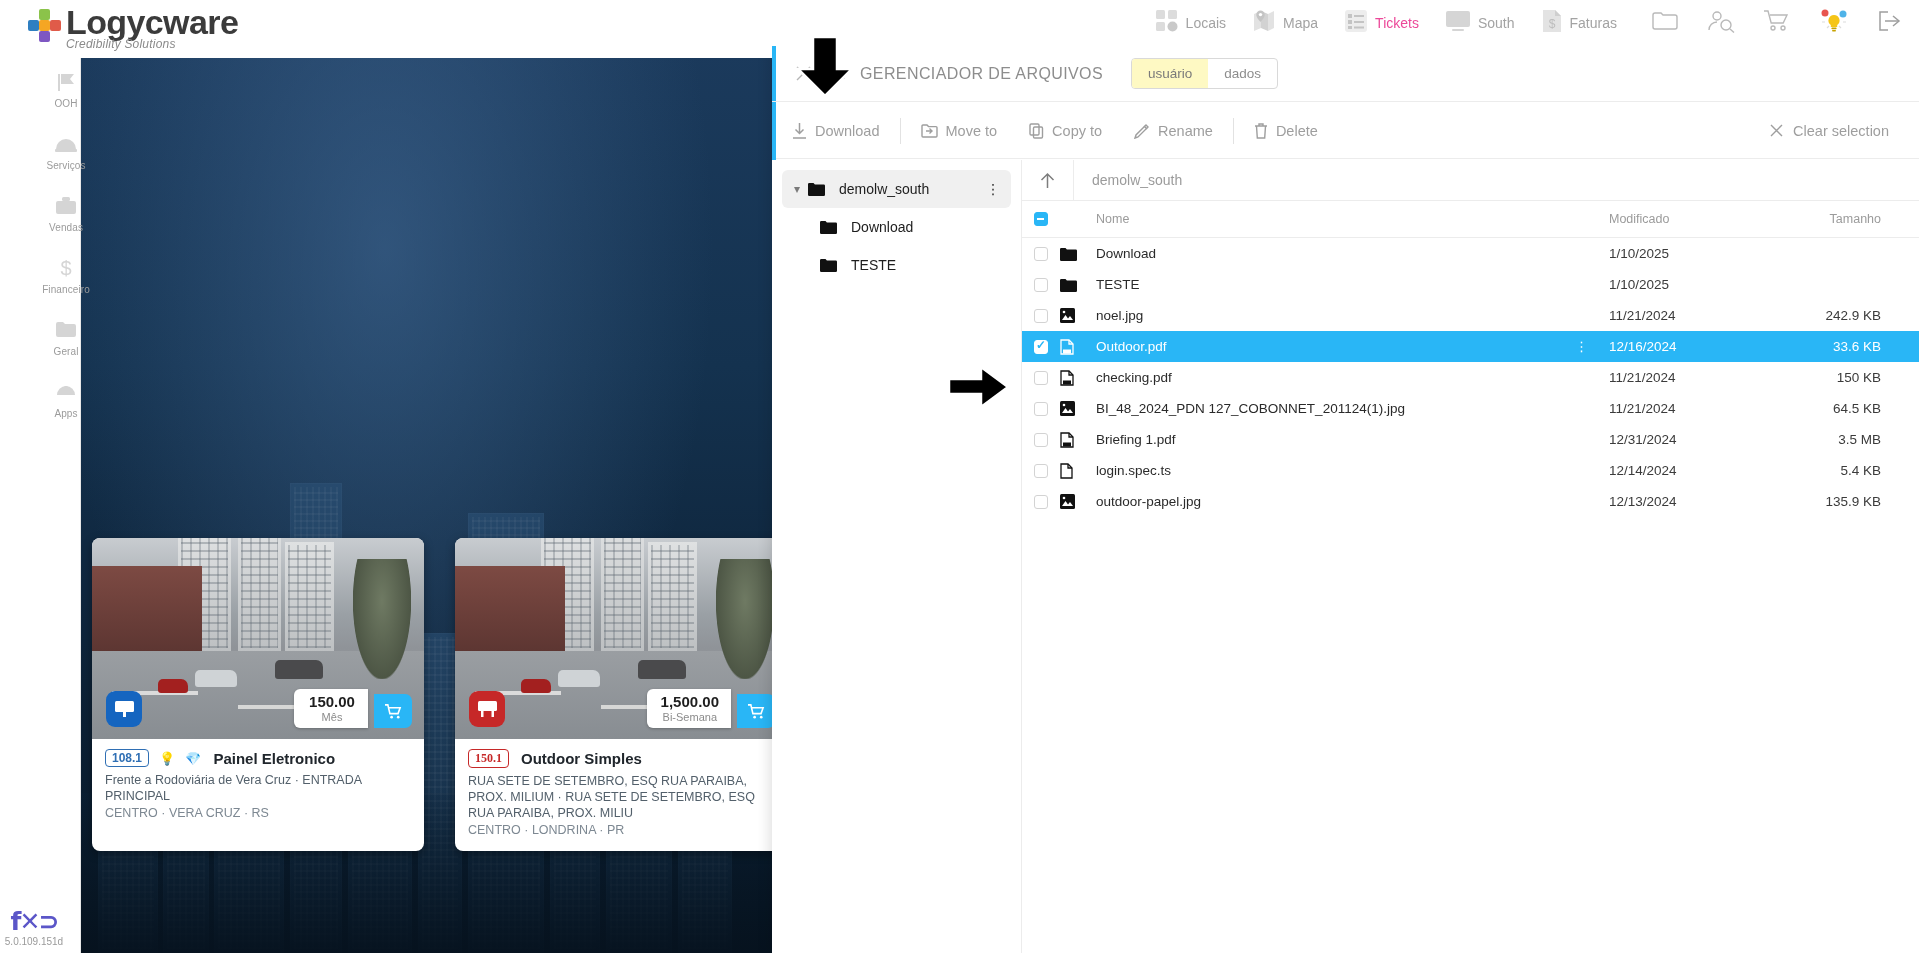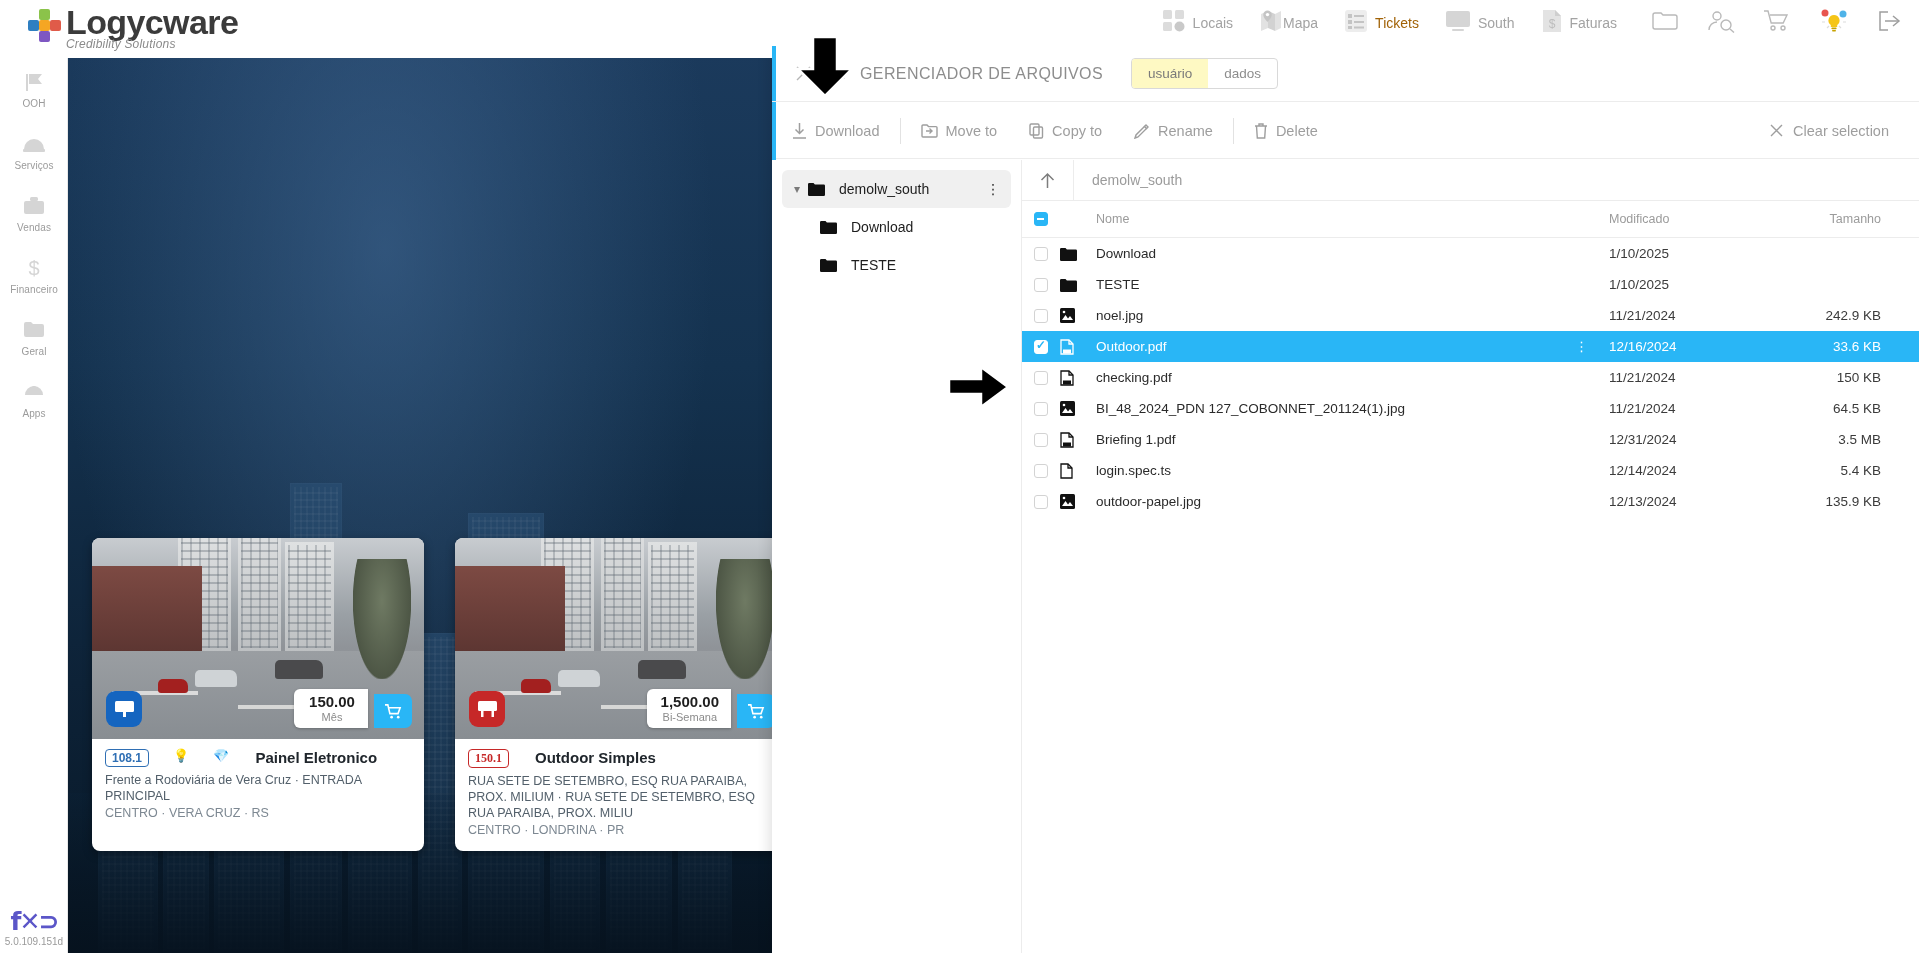--- a/index.html
+++ b/index.html
@@ -19,22 +19,22 @@
   .logo-mark i { position: absolute; display: block; border-radius: 2px; }
   .lm1 { width: 11px; height: 11px; left: 11px; top: 0;   background: #8bc34a; }
   .lm2 { width: 11px; height: 11px; left: 0;   top: 11px; background: #2f7fc1; }
   .lm3 { width: 11px; height: 11px; left: 11px; top: 11px; background: #f5a623; }
   .lm4 { width: 11px; height: 11px; left: 22px; top: 11px; background: #e05b49; }
   .lm5 { width: 11px; height: 11px; left: 11px; top: 22px; background: #7e57c2; }
   .logo-text { margin-left: 4px; }
   .logo-name { font-size: 34px; font-weight: bold; color: #3b3b3b; letter-spacing: -0.6px; line-height: 36px; }
   .logo-sub { font-size: 12px; color: #8a8a8a; font-style: italic; text-align: left; margin-top: -3px; letter-spacing: 0.2px; }
 
-  .sidebar { position: absolute; left: 0; top: 58px; width: 68px; height: 895px; background: #fff;
-             border-right: 1px solid #e8e8e8; z-index: 6; }
+  .sidebar { position: absolute; left: 0; top: 58px; width: 81px; height: 895px; background: #fff;
+             border-right: 1px solid #e8e8e8; z-index: 6; padding-left: 32px; }
   .side-item { width: 68px; height: 62px; display: flex; flex-direction: column; align-items: center;
                justify-content: center; cursor: pointer; }
   .side-icon { width: 26px; height: 24px; display: flex; align-items: center; justify-content: center;
                color: #d5d5d5; }
   .side-icon svg { display: block; }
   .side-label { font-size: 10px; color: #9b9b9b; margin-top: 4px; letter-spacing: 0.1px; }
 
   .version { position: absolute; left: 0; bottom: 6px; width: 68px; text-align: center; }
   .version .fxo { font-size: 25px; color: #5b56c8; font-weight: bold; letter-spacing: -2px; line-height: 26px;
                   font-family: "DejaVu Sans", sans-serif; }
@@ -77,21 +77,21 @@
   .badge-type { position: absolute; left: 14px; bottom: 12px; width: 36px; height: 36px; border-radius: 9px;
                 display: flex; align-items: center; justify-content: center; }
   .badge-type svg { display: block; }
   .price-chip { position: absolute; right: 56px; bottom: 11px; background: #fff; border-radius: 6px 0 0 6px;
                 padding: 5px 12px 5px 14px; text-align: center; min-width: 74px; box-shadow: 0 1px 3px rgba(0,0,0,.25); }
   .price-val { font-size: 15px; font-weight: bold; color: #1e1e1e; line-height: 16px; }
   .price-per { font-size: 11px; color: #8b8b8b; margin-top: 1px; }
   .cart-btn { position: absolute; right: 12px; bottom: 11px; width: 38px; height: 34px; background: #29b6f6;
               border-radius: 0 7px 7px 0; display: flex; align-items: center; justify-content: center; cursor: pointer; }
   .card-body { padding: 10px 13px 14px 13px; }
-  .card-title-row { display: flex; align-items: flex-start; gap: 24px; }
+  .card-title-row { display: flex; align-items: center; gap: 10px; }
   .code-pill { border: 1px solid #2f6fb4; color: #2f6fb4; border-radius: 4px; font-size: 12px; font-weight: bold;
                padding: 1px 6px; }
   .code-pill.red { border-color: #c62828; color: #c62828; font-family: Liberation Serif, serif; }
   .mini-ico { font-size: 13px; line-height: 1; }
   .card-name { font-size: 15px; font-weight: bold; color: #20262c; margin-left: 2px; }
   .card-addr { font-size: 12.5px; color: #53606b; margin-top: 5px; line-height: 16px; }
   .card-city { font-size: 12.5px; color: #7d8892; margin-top: 2px; }
 
   
   .fm { position: absolute; left: 772px; top: 0; width: 1147px; height: 953px; background: #fff;
@@ -354,21 +354,21 @@
         <svg width="24" height="24" viewBox="0 0 24 24" fill="#dcdcdc">
             <rect x="1" y="1" width="9" height="9" rx="1.5"></rect>
             <rect x="13" y="1" width="9" height="9" rx="1.5"></rect>
             <rect x="1" y="13" width="9" height="9" rx="1.5"></rect>
             <circle cx="17.5" cy="17.5" r="5" fill="#c9c9c9"></circle>
           </svg>
       </span>
       <span style="font-size:14px;color:#a3a3a3;">Locais</span>
     </div>
 
-    <div style="display:flex;align-items:center;gap:0;margin-right:26px;cursor:pointer;">
+    <div style="display:flex;align-items:center;gap:7px;margin-right:26px;cursor:pointer;">
       <span>
         <svg width="24" height="24" viewBox="0 0 24 24">
             <path d="M2 5l7-3v17l-7 3z" fill="#e2e2e2"></path>
             <path d="M9 2l7 3v17l-7-3z" fill="#d2d2d2"></path>
             <path d="M16 5l6-3v17l-6 3z" fill="#e2e2e2"></path>
             <path d="M8.5 1.5a4.2 4.2 0 0 1 4.2 4.2c0 3.2-4.2 7.3-4.2 7.3S4.3 8.9 4.3 5.7A4.2 4.2 0 0 1 8.5 1.5z" fill="#c4c4c4"></path>
             <circle cx="8.5" cy="5.6" r="1.7" fill="#fff"></circle>
           </svg>
       </span>
       <span style="font-size:14px;color:#a3a3a3;">Mapa</span>
@@ -379,21 +379,21 @@
         <svg width="24" height="24" viewBox="0 0 24 24">
             <rect x="1" y="1" width="22" height="22" rx="3" fill="#ededed"></rect>
             <rect x="4" y="5" width="4" height="4" fill="#c4c4c4"></rect>
             <rect x="4" y="11" width="4" height="4" fill="#c4c4c4"></rect>
             <rect x="4" y="17" width="4" height="3" fill="#c4c4c4"></rect>
             <rect x="10" y="6" width="10" height="2" fill="#c4c4c4"></rect>
             <rect x="10" y="12" width="10" height="2" fill="#c4c4c4"></rect>
             <rect x="10" y="17.5" width="10" height="2" fill="#c4c4c4"></rect>
           </svg>
       </span>
-      <span style="font-size:14px;color:#a16207;">Tickets</span>
+      <span style="font-size:14px;color:#ec4899;">Tickets</span>
     </div>
 
     <div style="display:flex;align-items:center;gap:7px;margin-right:26px;cursor:pointer;">
       <span>
         <svg width="26" height="22" viewBox="0 0 26 22">
             <rect x="1" y="1" width="24" height="16" rx="2" fill="#d5d5d5"></rect>
             <rect x="7" y="19" width="12" height="2" rx="1" fill="#d5d5d5"></rect>
           </svg>
       </span>
       <span style="font-size:14px;color:#a3a3a3;">South</span>

